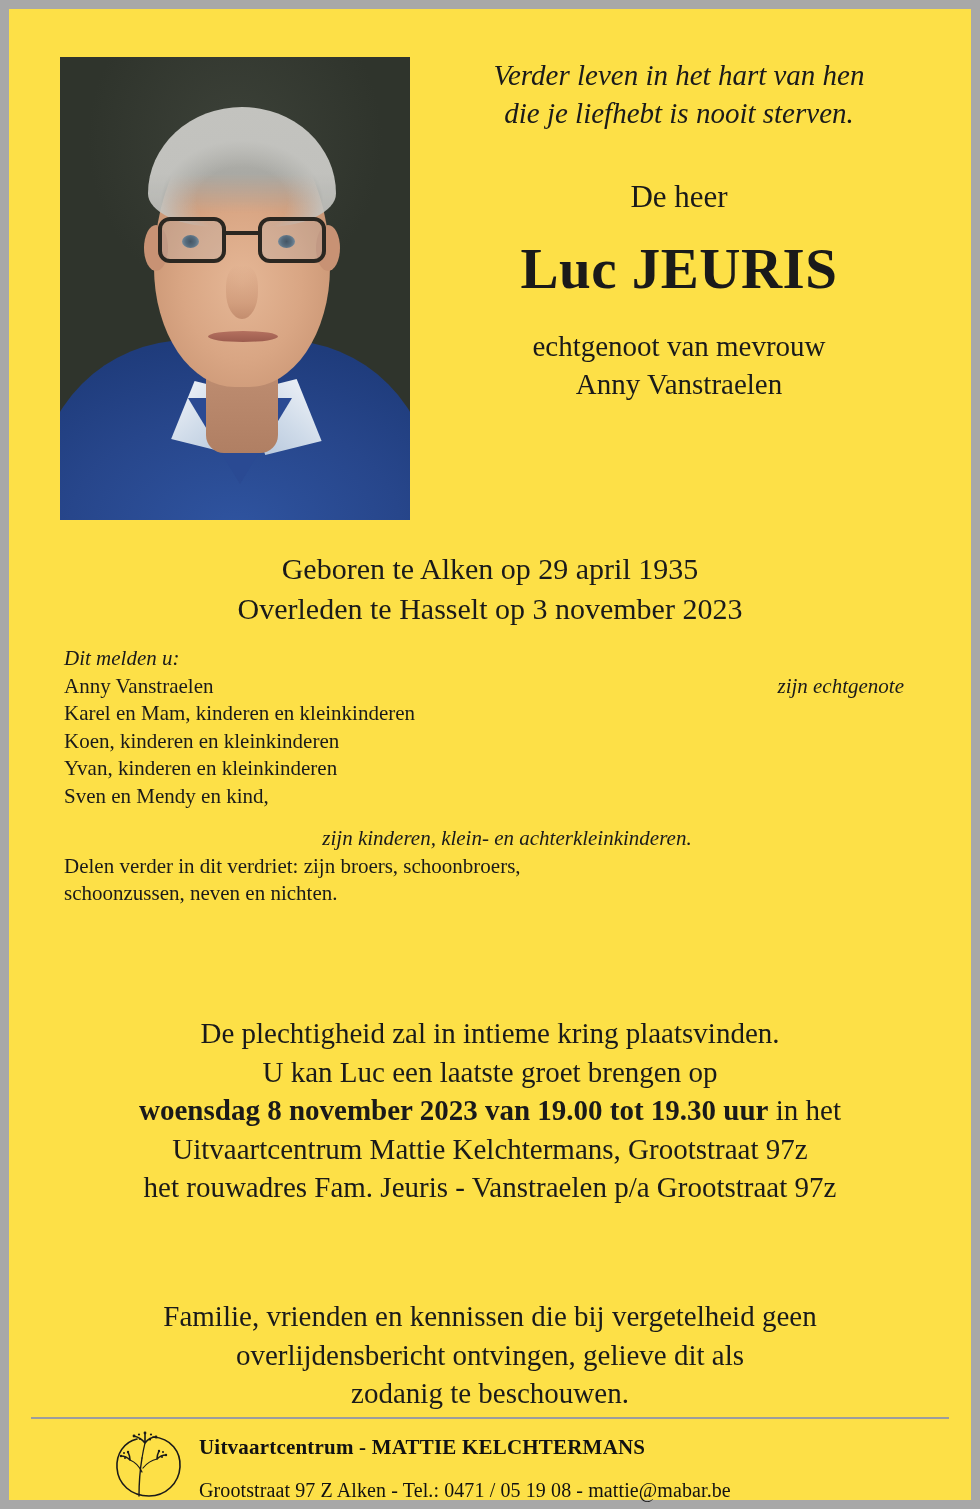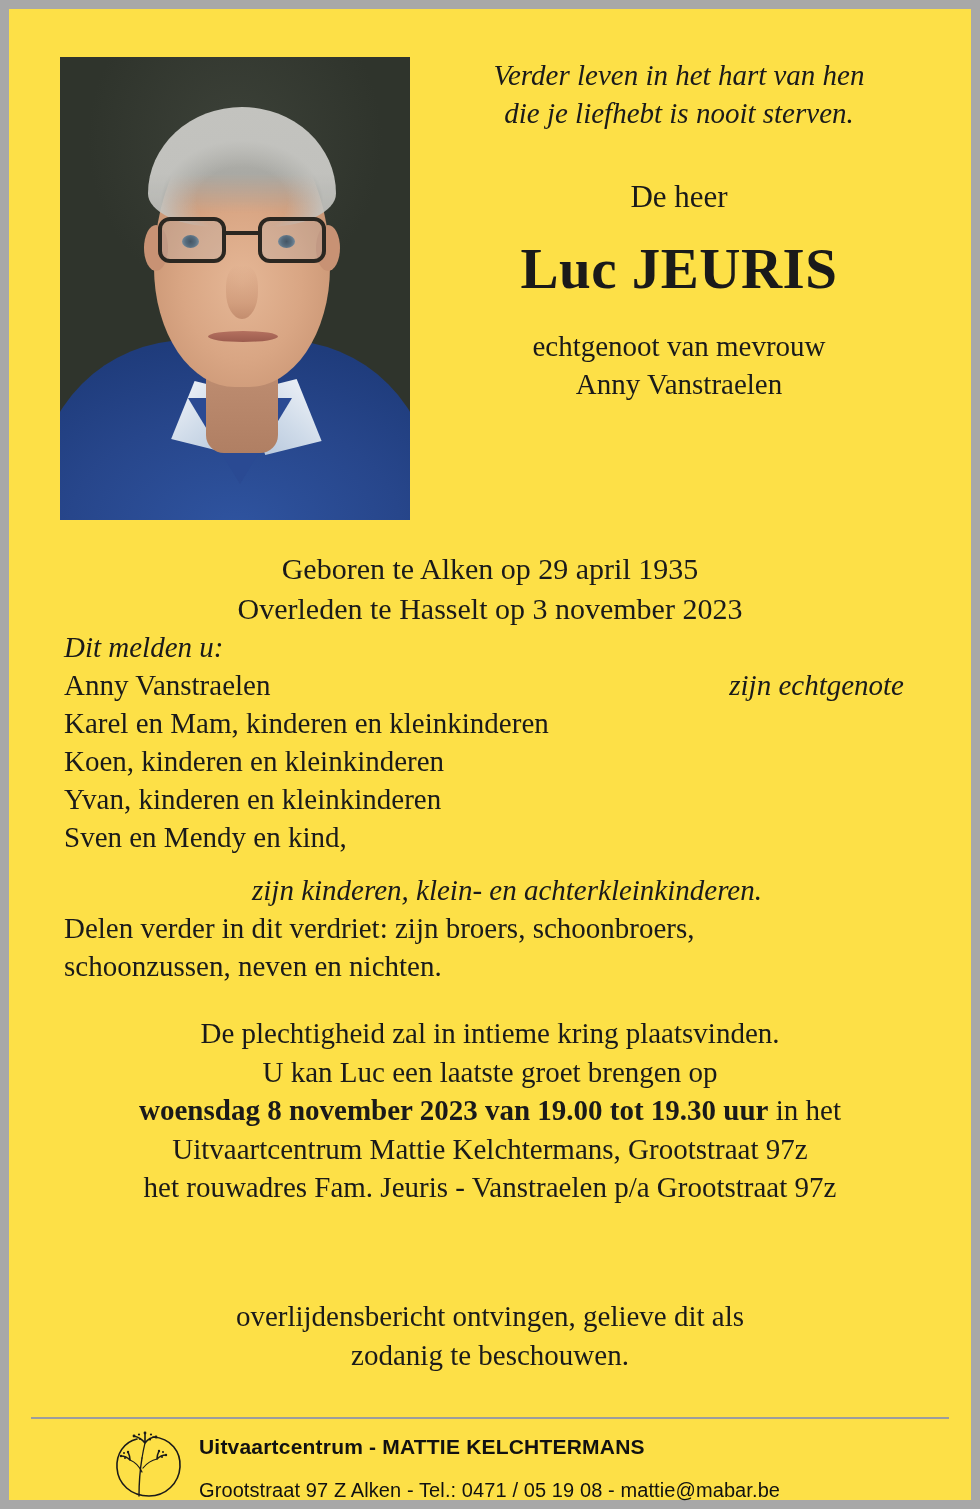--- a/index.html
+++ b/index.html
@@ -241,23 +241,23 @@
     width: 962px;
     text-align: center;
     font-size: 30px;
     line-height: 1.33;
   }
 
   
   .family {
     position: absolute;
     left: 55px;
-    top: 620px;
+    top: 636px;
     width: 840px;
-    font-size: 29px;
+    font-size: 21px;
     line-height: 1.31;
   }
   .family .ital { font-style: italic; }
   .fam-row {
     display: flex;
     justify-content: space-between;
     align-items: baseline;
   }
   .fam-row .role {
     font-style: italic;
@@ -311,21 +311,21 @@
     align-items: flex-start;
   }
   .footer-logo {
     width: 78px;
     height: 74px;
     flex: 0 0 78px;
   }
   .footer-text {
     margin-left: 12px;
     padding-top: 4px;
-    font-family: Liberation Sans, sans-serif;
+    font-family: Liberation Serif, serif;
   }
   .footer-name {
     font-size: 21px;
     font-weight: bold;
     letter-spacing: 0.2px;
     line-height: 1.25;
     color: #111;
   }
   .footer-contact {
     margin-top: 18px;
@@ -401,20 +401,21 @@
 
     <div class="ceremony">
       <div>De plechtigheid zal in intieme kring plaatsvinden.</div>
       <div>U kan Luc een laatste groet brengen op</div>
       <div><b>woensdag 8 november 2023 van 19.00 tot 19.30 uur</b><span> in het</span></div>
       <div>Uitvaartcentrum Mattie Kelchtermans, Grootstraat 97z</div>
       <div>het rouwadres Fam. Jeuris - Vanstraelen p/a Grootstraat 97z</div>
     </div>
 
     <div class="closing">
+      <div>Familie, vrienden en kennissen die bij vergetelheid geen</div>
       <div>overlijdensbericht ontvingen, gelieve dit als</div>
       <div>zodanig te beschouwen.</div>
     </div>
 
     <div class="divider"></div>
 
     <div class="footer">
       <div class="footer-logo">
         <svg viewBox="0 0 78 74" width="78" height="74" aria-hidden="true">
           <g fill="none" stroke="#1a1a1a" stroke-width="1.6" stroke-linecap="round">

